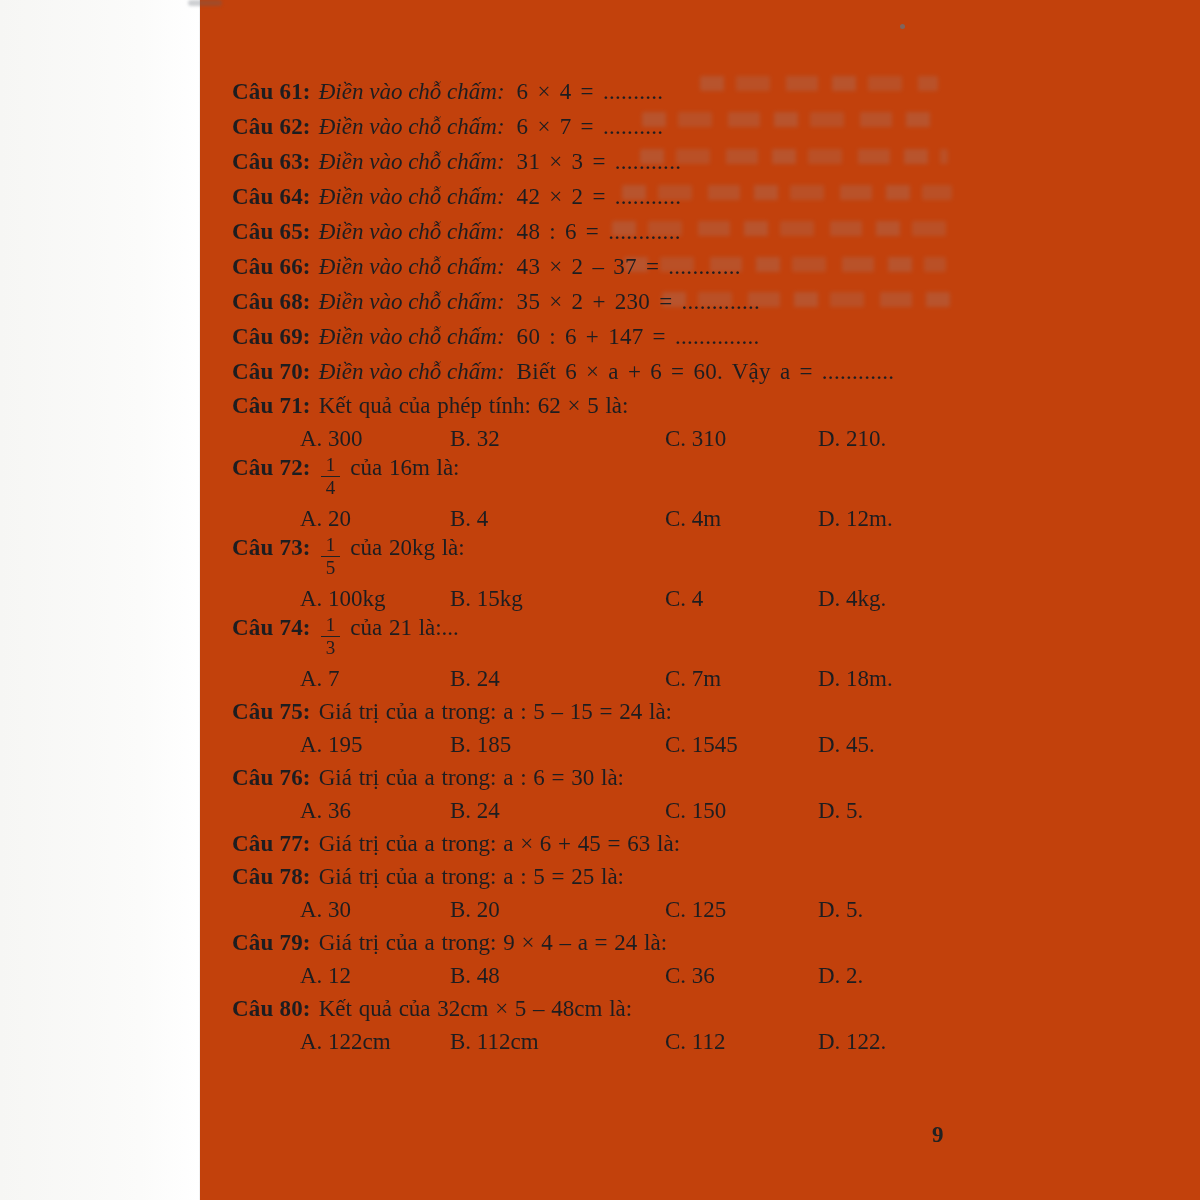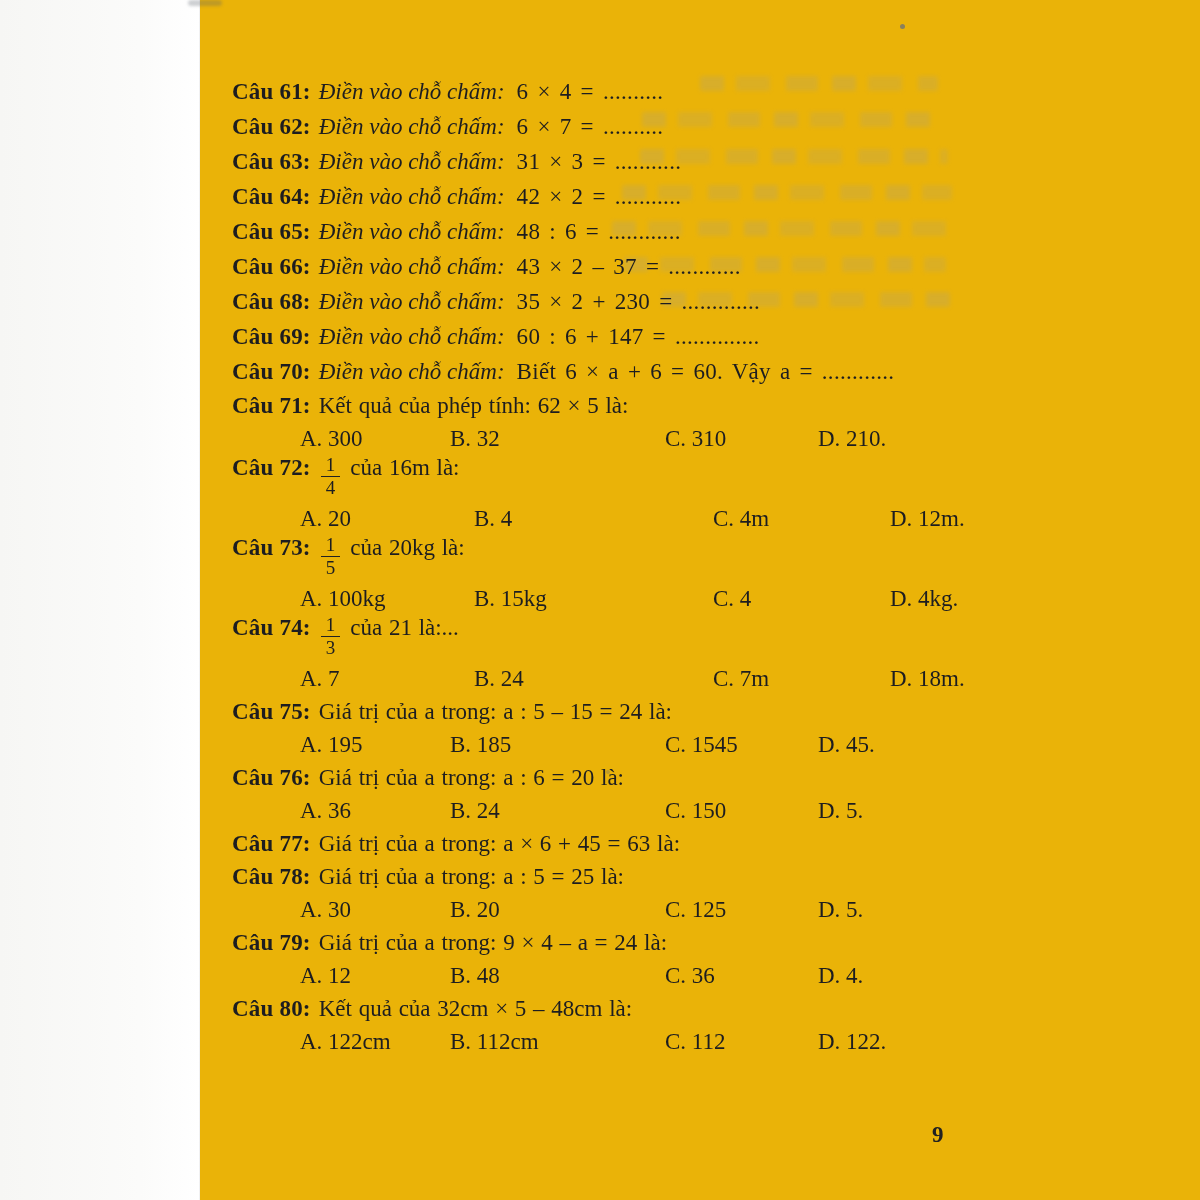--- a/index.html
+++ b/index.html
@@ -4,21 +4,21 @@
 <style>
   html,body{margin:0;padding:0;}
   body{
     width:1200px;height:1200px;
     background:#ffffff;
     font-family:"Liberation Serif","DejaVu Serif",serif;
     color:#1d1d20;
     position:relative;
     overflow:hidden;
   }
-  .scan-page{position:absolute;inset:0;background:#eab308;}
+  .scan-page{position:absolute;inset:0;background:#c2410c;}
   
   .left-margin-shade{
     position:absolute;left:0;top:0;width:200px;height:1200px;
     background:linear-gradient(90deg,#f6f6f4 0%,#fbfbfa 70%,#ffffff 100%);
   }
   .page-edge-line{
     position:absolute;left:199px;top:0;width:1px;height:1200px;
     background:rgba(60,60,70,0.07);
   }
   .top-smudge{
@@ -52,21 +52,21 @@
   .q-text{word-spacing:1px;}
 
   .q-mc .q-line{line-height:33px;height:33px;white-space:nowrap;}
   .q-options{
     display:grid;grid-template-columns:150px 215px 153px 1fr;
     padding-left:68px;line-height:33px;height:33px;white-space:nowrap;
   }
   .q-mc.frac .q-line{
     height:48px;display:flex;align-items:flex-start;white-space:nowrap;line-height:normal;
   }
-  .q-mc.frac .q-options{line-height:32px;height:32px;gap:24px;}
+  .q-mc.frac .q-options{line-height:32px;height:32px;}
 
   .fraction{
     display:inline-block;text-align:center;vertical-align:middle;
     font-size:19px;line-height:1.05;margin:0 10px 0 2px;
   }
   .fraction .num{display:block;border-bottom:1.6px solid #222;padding:0 5px 1px;}
   .fraction .den{display:block;padding-top:1px;}
 
   .page-number{
     position:absolute;left:932px;top:1122px;
@@ -191,21 +191,21 @@
       <div class="q-options">
         <span class="opt">A. 195</span>
         <span class="opt">B. 185</span>
         <span class="opt">C. 1545</span>
         <span class="opt">D. 45.</span>
       </div>
     </div>
 
     <div class="q-mc">
       <div class="q-line">
-        <span class="q-label">Câu 76:</span><span class="q-text">Giá trị của a trong: a : 6 = 20 là:</span>
+        <span class="q-label">Câu 76:</span><span class="q-text">Giá trị của a trong: a : 6 = 30 là:</span>
       </div>
       <div class="q-options">
         <span class="opt">A. 36</span>
         <span class="opt">B. 24</span>
         <span class="opt">C. 150</span>
         <span class="opt">D. 5.</span>
       </div>
     </div>
 
     <div class="q-mc">
@@ -227,21 +227,21 @@
     </div>
 
     <div class="q-mc">
       <div class="q-line">
         <span class="q-label">Câu 79:</span><span class="q-text">Giá trị của a trong: 9 × 4 – a = 24 là:</span>
       </div>
       <div class="q-options">
         <span class="opt">A. 12</span>
         <span class="opt">B. 48</span>
         <span class="opt">C. 36</span>
-        <span class="opt">D. 4.</span>
+        <span class="opt">D. 2.</span>
       </div>
     </div>
 
     <div class="q-mc">
       <div class="q-line">
         <span class="q-label">Câu 80:</span><span class="q-text">Kết quả của 32cm × 5 – 48cm là:</span>
       </div>
       <div class="q-options">
         <span class="opt">A. 122cm</span>
         <span class="opt">B. 112cm</span>

